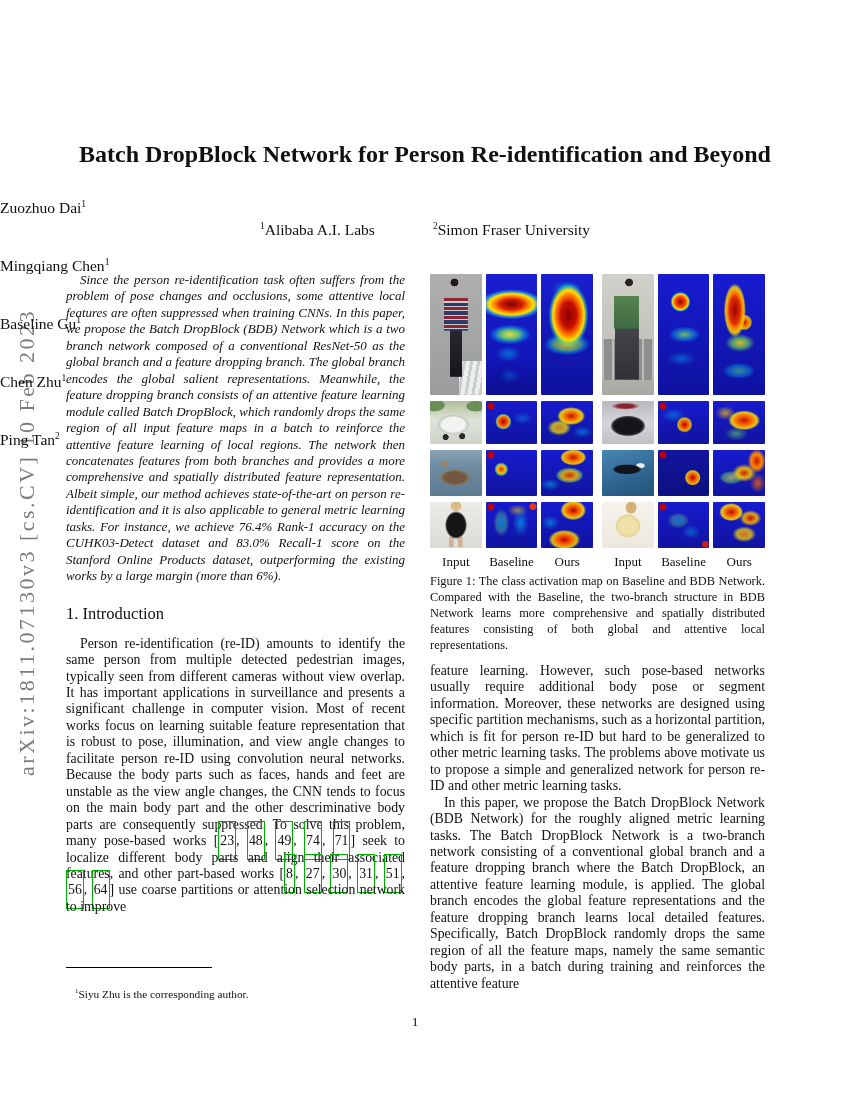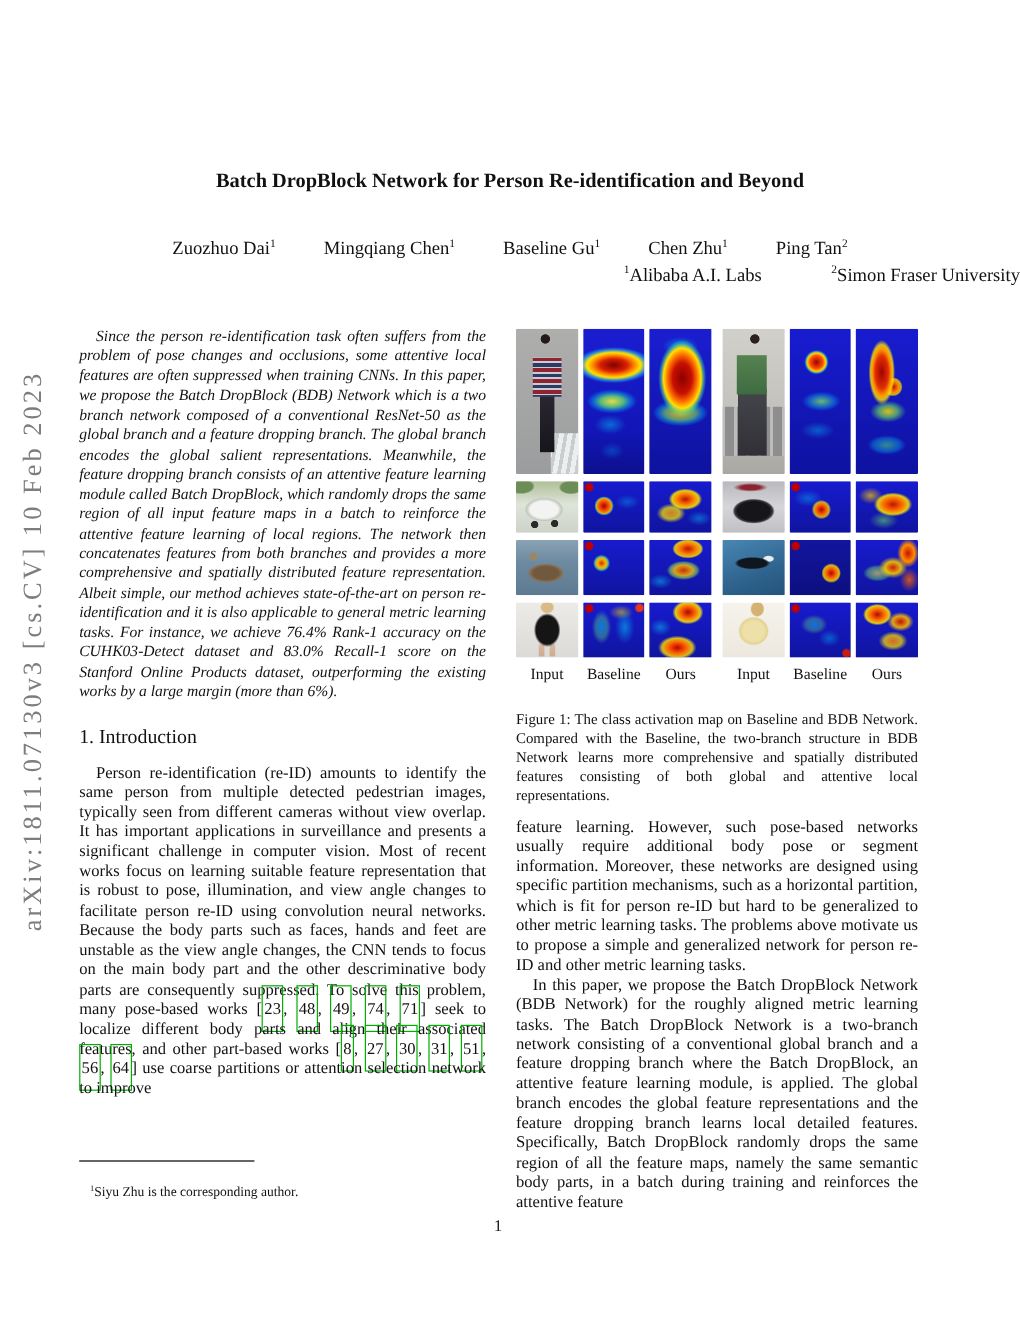--- a/index.html
+++ b/index.html
@@ -7,25 +7,25 @@
         font-family:"Liberation Serif",serif;color:#111;overflow:hidden;}
 
   
   .watermark{position:absolute;left:14px;top:277px;height:532px;width:30px;
              writing-mode:vertical-rl;transform:rotate(180deg);
              font-size:22px;letter-spacing:2.5px;color:#7d7d7d;
              text-align:center;white-space:nowrap;}
 
   
   .title{position:absolute;top:141px;left:0;width:850px;text-align:center;
-         font-size:17px;font-weight:bold;}
+         font-size:24px;font-weight:bold;}
   .authors-row{position:absolute;top:199px;left:0;width:850px;display:flex;
-               justify-content:center;gap:40px;font-size:15.5px;}
+               justify-content:center;gap:40px;font-size:15.5px;flex-direction:column;}
   .affil-row{position:absolute;top:221px;left:0;width:850px;display:flex;
-             justify-content:flex-end;gap:58px;font-size:15.5px;}
+             justify-content:center;gap:58px;font-size:15.5px;}
   sup{font-size:62%;line-height:0;}
 
   
   .left-col{position:absolute;left:66px;top:272px;width:339px;}
   .right-col{position:absolute;left:430px;top:274px;width:335px;}
 
   .abstract-heading{text-align:center;font-weight:bold;font-size:16px;margin:6px 0 14px 0;}
   .abstract-text{font-style:italic;font-size:13px;line-height:16.45px;
                  text-align:justify;text-indent:14px;}
   .section-heading{font-size:16.5px;font-weight:normal;margin:19px 0 12px 0;}
@@ -37,21 +37,21 @@
   .footnote{position:absolute;left:66px;top:967px;width:339px;font-size:11.3px;}
   .fn-rule{width:146px;border-top:1px solid #000;margin-bottom:4px;}
   .fn-text{padding-left:9px;margin-top:20px;}
 
   
   .fig-row{display:flex;gap:4px;margin-bottom:6px;}
   .fig-cell{flex:1;border-radius:1px;}
   .mid-gap{margin-left:5px;}
   .figure-labels{display:flex;gap:4px;margin-top:2px;font-size:13px;}
   .fig-label{flex:1;text-align:center;}
-  .fig-caption{margin-top:21px;font-size:12.4px;line-height:16px;text-align:justify;}
+  .fig-caption{margin-top:3px;font-size:12.4px;line-height:16px;text-align:justify;}
   .rc-p1{margin-top:10px;}
   .page-number{position:absolute;top:1014px;left:0;width:830px;text-align:center;font-size:13.5px;}
 
   
   .hm-p1-baseline{background:
     radial-gradient(ellipse 32px 15px at 50% 25%, #7e0000 0%, #d81e00 35%, #ff8c00 55%, #ffe400 70%, rgba(40,220,255,.55) 85%, rgba(0,0,0,0) 100%),
     radial-gradient(ellipse 21px 10px at 47% 50%, rgba(255,240,60,.9) 0%, rgba(120,255,90,.7) 45%, rgba(0,200,255,.4) 75%, rgba(0,0,0,0) 100%),
     radial-gradient(ellipse 13px 8px at 44% 66%, rgba(0,210,255,.45) 0%, rgba(0,0,0,0) 100%),
     radial-gradient(ellipse 10px 7px at 47% 84%, rgba(0,170,255,.3) 0%, rgba(0,0,0,0) 100%),
     linear-gradient(180deg,#1a1ed0 0%,#1216b8 70%,#0c108f 100%);}

